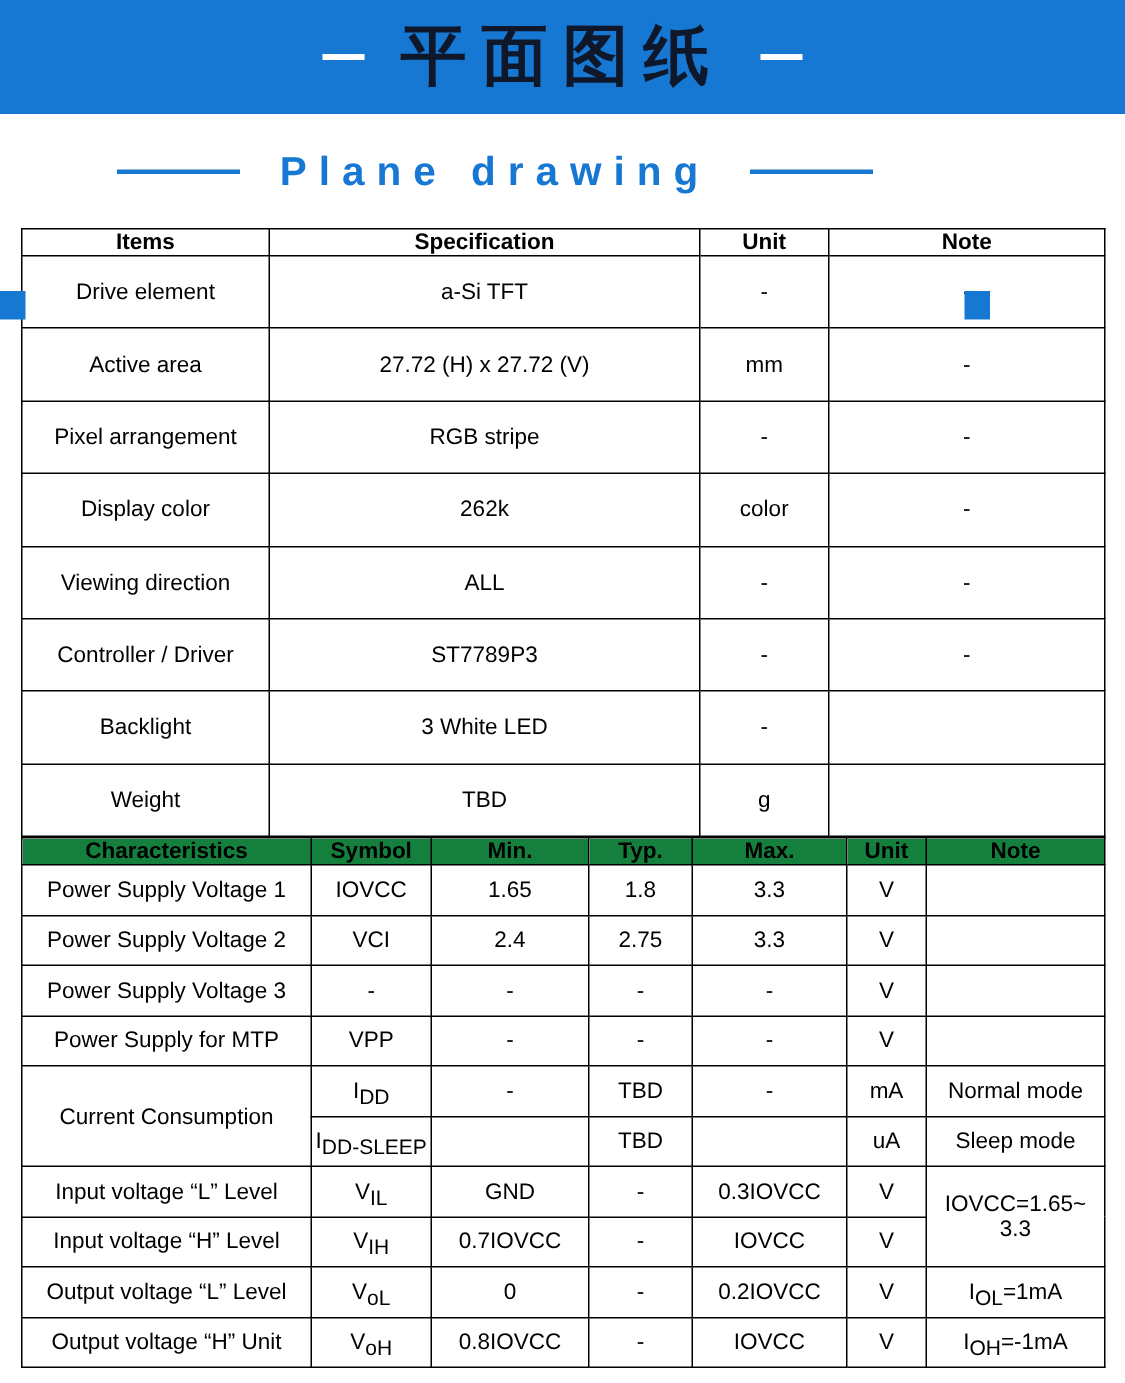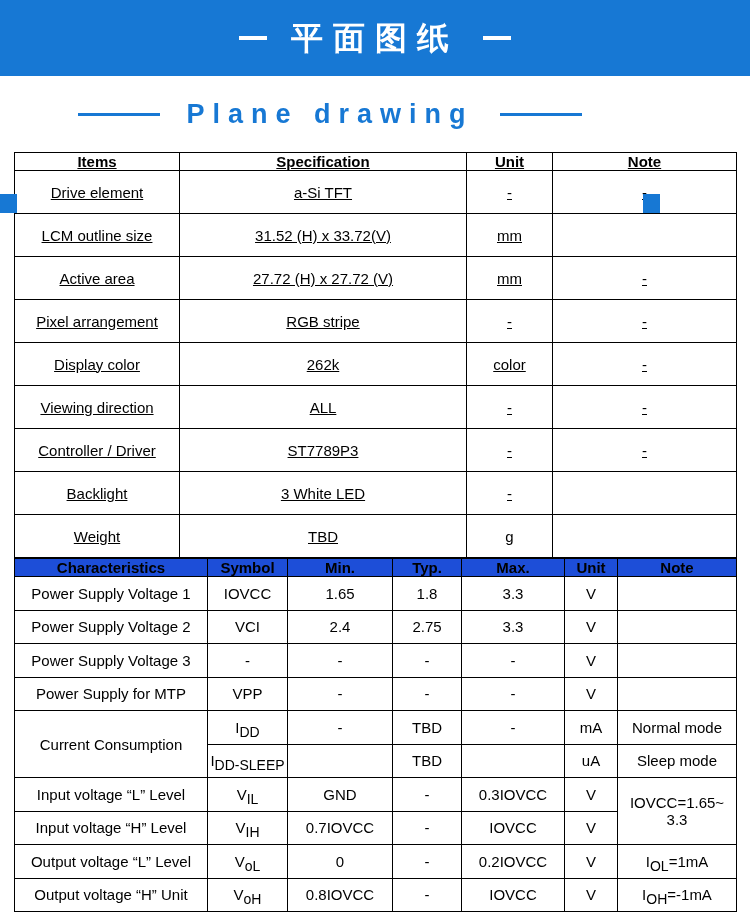--- a/index.html
+++ b/index.html
@@ -11,21 +11,21 @@
     overflow:hidden;
   }
   
   .banner{
     height:76px;width:750px;
     background:#1778d4;
     display:flex;align-items:center;justify-content:center;gap:24px;
   }
   .banner-dash{width:28px;height:4px;background:#ffffff;}
   .banner-title{
-    color:#ffffff;font-size:32px;font-weight:bold;letter-spacing:10px;
+    color:#0f172a;font-size:44px;font-weight:bold;letter-spacing:10px;
     white-space:nowrap;line-height:1;
   }
   
   .subheader{
     height:76px;width:660px;
     display:flex;align-items:center;justify-content:center;gap:26px;
     position:relative;
   }
   .sub-dash{width:82px;height:3px;background:#1778d4;}
   .sub-title{
@@ -35,32 +35,32 @@
   .corner-tab{
     position:absolute;top:118px;width:17px;height:19px;background:#1778d4;
   }
   .corner-tab.left{left:0;}
   .corner-tab.right{right:0;}
   
   .tables{width:722px;margin-left:14px;}
   table{
     border-collapse:collapse;table-layout:fixed;width:722px;
   }
-  #spec-table{height:406px;text-decoration:underline;}
+  #spec-table{height:406px;}
   #char-table{height:354px;}
   th,td{
     border:1px solid #000000;
     text-align:center;vertical-align:middle;
     font-size:15px;color:#000000;
     padding:0 2px;
     overflow:hidden;
     white-space:pre-line;
   }
   th{font-weight:bold;}
-  #char-table thead th{background:#1d4ed8;}
+  #char-table thead th{background:#15803d;}
   sub{font-size:14px;line-height:0;}
   
   .c1-1{width:165px;} .c1-2{width:287px;} .c1-3{width:86px;} .c1-4{width:184px;}
   
   .c2-1{width:193px;} .c2-2{width:80px;} .c2-3{width:105px;} .c2-4{width:69px;}
   .c2-5{width:103px;} .c2-6{width:53px;} .c2-7{width:119px;}
 </style>
 </head>
 <body>
 
@@ -94,26 +94,20 @@
           <th>Unit</th>
           <th>Note</th>
         </tr>
     </thead>
     <tbody>
         <tr>
           <td>Drive element</td>
           <td>a-Si TFT</td>
           <td>-</td>
           <td>-</td>
-        </tr>
-        <tr>
-          <td>LCM outline size</td>
-          <td>31.52 (H) x 33.72(V)</td>
-          <td>mm</td>
-          <td></td>
         </tr>
         <tr>
           <td>Active area</td>
           <td>27.72 (H) x 27.72 (V)</td>
           <td>mm</td>
           <td>-</td>
         </tr>
         <tr>
           <td>Pixel arrangement</td>
           <td>RGB stripe</td>

